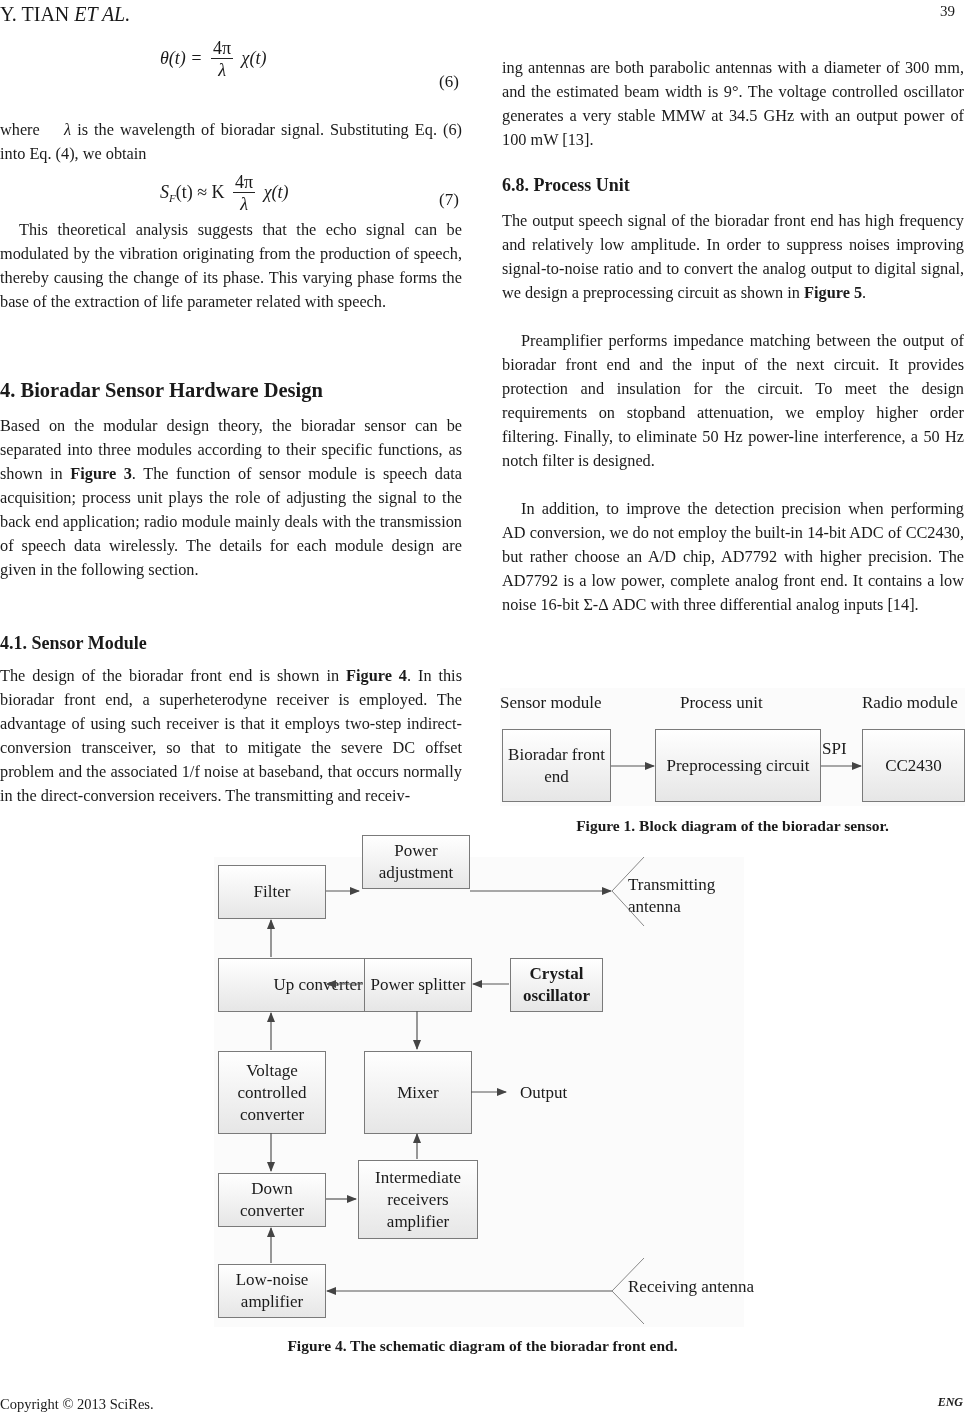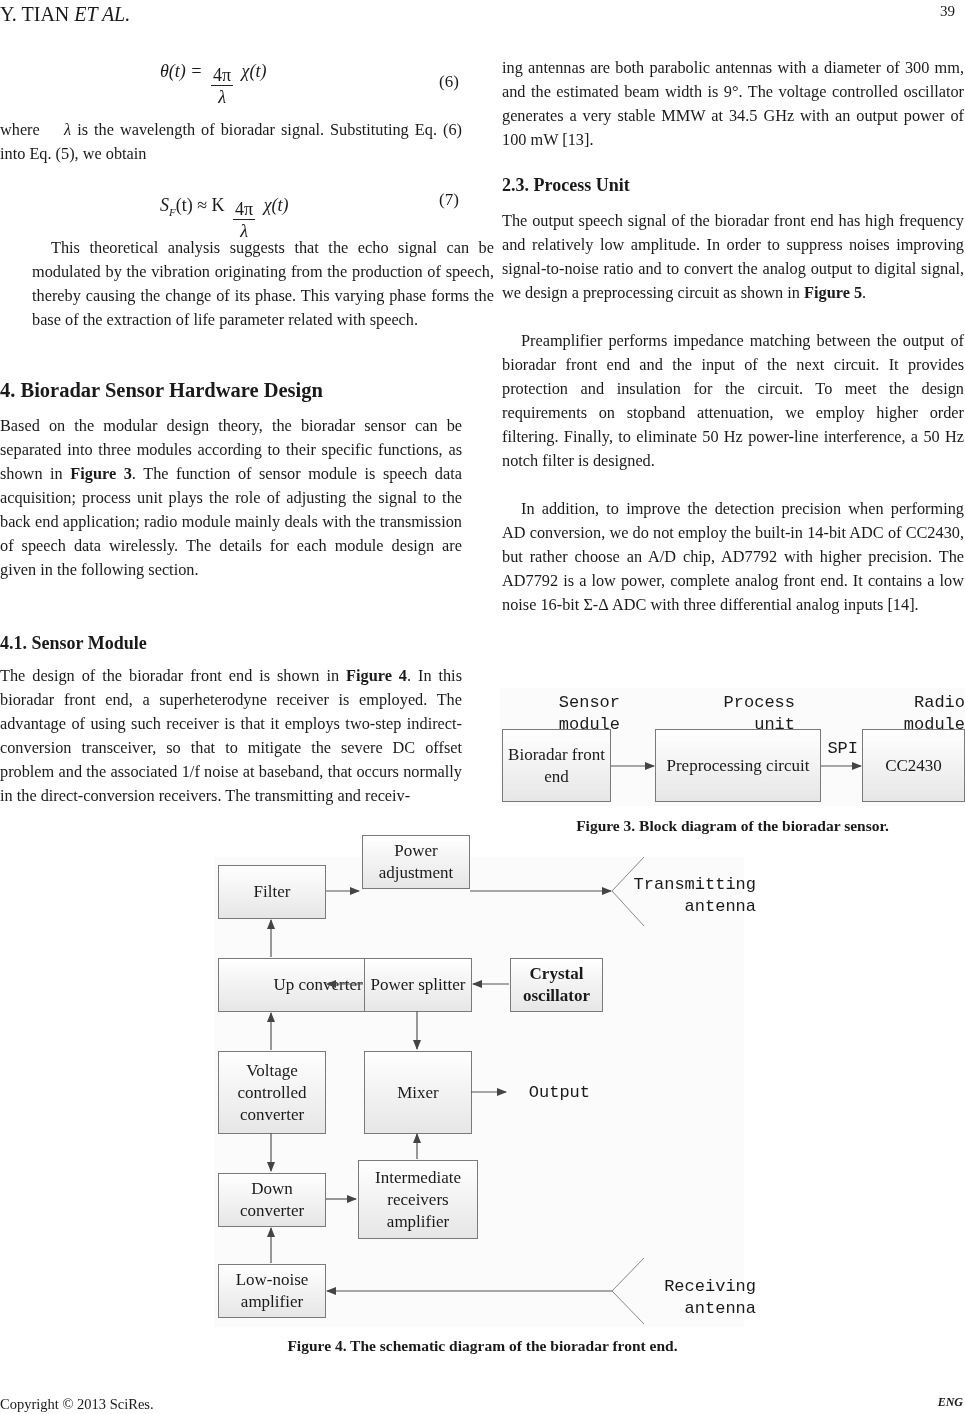--- a/index.html
+++ b/index.html
@@ -14,33 +14,33 @@
   .col { position: absolute; font-size: 16.3px; line-height: 24px; text-align: justify; }
   .col-left { left: 0; width: 462px; }
   .col-right { left: 502px; width: 462px; }
   .p { margin: 0; }
   .indent { text-indent: 19px; }
   .h1 { font-weight: bold; font-size: 20.5px; line-height: 26px; margin: 0; text-align: left; }
   .h2 { font-weight: bold; font-size: 18px; line-height: 24px; margin: 0; text-align: left; }
   b { font-weight: bold; }
   .eq { position: absolute; font-size: 18px; font-style: italic; }
   .frac { display: inline-block; vertical-align: middle; text-align: center; font-style: normal; margin: 0 4px; }
-  .frac .num { display: block; border-bottom: 1px solid #222; padding: 0 2px; line-height: 20px; margin-top: 27px; }
+  .frac .num { display: block; border-bottom: 1px solid #222; padding: 0 2px; line-height: 20px; }
   .frac .den { display: block; line-height: 22px; font-style: italic; }
   .eqnum { position: absolute; font-size: 17px; font-style: normal; }
   .caption { position: absolute; font-weight: bold; font-size: 15.5px; text-align: center; }
   .fig-bg { position: absolute; background: #fbfbfb; }
   .box {
     position: absolute; border: 1px solid #7a7a7a;
     background: linear-gradient(#ffffff, #e6e6e6);
     display: flex; align-items: center; justify-content: center; text-align: center;
     font-size: 17px; line-height: 22px; color: #1a1a1a;
     font-family: "Liberation Serif", serif;
   }
-  .flabel { position: absolute; font-size: 17px; line-height: 22px; text-align: right; font-family: Liberation Mono, monospace; }
+  .flabel { position: absolute; font-size: 17px; line-height: 22px; text-align: left; font-family: Liberation Serif, serif; }
   svg.lines { position: absolute; left: 0; top: 0; overflow: visible; }
   .footer-left { left: 0; top: 1396px; font-size: 14.5px; }
   .footer-right { right: 2px; top: 1395px; font-size: 12px; font-weight: bold; font-style: italic; }
 </style>
 </head>
 <body>
 
 <div class="abs header-center">
   <span>Y. TIAN</span>
   <span class="it">ET   AL.</span>
@@ -52,35 +52,35 @@
   <span class="frac">
     <span class="num">4π</span>
     <span class="den">λ</span>
   </span>
   <span>χ(t)</span>
 </div>
 <div class="eqnum" style="left:439px; top:72px;">(6)</div>
 
 <div class="col col-left" style="top:118px;">
   <p class="p">
-    <span>where</span>&nbsp;&nbsp;&nbsp;&nbsp;<i>λ</i><span> is the wavelength of bioradar signal. Substituting Eq. (6) into Eq. (5), we obtain</span>
+    <span>where</span>&nbsp;&nbsp;&nbsp;&nbsp;<i>λ</i><span> is the wavelength of bioradar signal. Substituting Eq. (6) into Eq. (4), we obtain</span>
   </p>
 </div>
 
 <div class="eq" style="left:160px; top:172px;">
   <span>S</span><sub style="font-size:11px;">F</sub><span style="font-style:normal;">(t) ≈ K</span>
   <span class="frac">
     <span class="num">4π</span>
     <span class="den">λ</span>
   </span>
   <span>χ(t)</span>
 </div>
 <div class="eqnum" style="left:439px; top:190px;">(7)</div>
 
-<div class="col col-left" style="top:236px;margin-left:32px;">
+<div class="col col-left" style="top:218px;">
   <p class="p indent">This theoretical analysis suggests that the echo signal can be modulated by the vibration originating from the production of speech, thereby causing the change of its phase. This varying phase forms the base of the extraction of life parameter related with speech.</p>
 </div>
 
 <div class="col col-left" style="top:377px;">
   <h1 class="h1">4. Bioradar Sensor Hardware Design</h1>
 </div>
 <div class="col col-left" style="top:414px;">
   <p class="p">
     <span>Based on the modular design theory, the bioradar sensor can be separated into three modules according to their specific functions, as shown in </span><b>Figure 3</b><span>. The function of sensor module is speech data acquisition; process unit plays the role of adjusting the signal to the back end application; radio module mainly deals with the transmission of speech data wirelessly. The details for each module design are given in the following section.</span>
   </p>
@@ -92,21 +92,21 @@
 <div class="col col-left" style="top:664px;">
   <p class="p">
     <span>The design of the bioradar front end is shown in </span><b>Figure 4</b><span>. In this bioradar front end, a superheterodyne receiver is employed. The advantage of using such receiver is that it employs two-step indirect-conversion transceiver, so that to mitigate the severe DC offset problem and the associated 1/f noise at baseband, that occurs normally in the direct-conversion receivers. The transmitting and receiv-</span>
   </p>
 </div>
 
 <div class="col col-right" style="top:56px;">
   <p class="p">ing antennas are both parabolic antennas with a diameter of 300 mm, and the estimated beam width is 9°. The voltage controlled oscillator generates a very stable MMW at 34.5 GHz with an output power of 100 mW [13].</p>
 </div>
 <div class="col col-right" style="top:173px;">
-  <h2 class="h2">2.3. Process Unit</h2>
+  <h2 class="h2">6.8. Process Unit</h2>
 </div>
 <div class="col col-right" style="top:209px;">
   <p class="p">
     <span>The output speech signal of the bioradar front end has high frequency and relatively low amplitude. In order to suppress noises improving signal-to-noise ratio and to convert the analog output to digital signal, we design a preprocessing circuit as shown in </span><b>Figure 5</b><span>.</span>
   </p>
 </div>
 <div class="col col-right" style="top:329px;">
   <p class="p indent">Preamplifier performs impedance matching between the output of bioradar front end and the input of the next circuit. It provides protection and insulation for the circuit. To meet the design requirements on stopband attenuation, we employ higher order filtering. Finally, to eliminate 50 Hz power-line interference, a 50 Hz notch filter is designed.</p>
 </div>
 <div class="col col-right" style="top:497px;">
@@ -123,21 +123,21 @@
 <div class="flabel" style="left:822px; top:738px; width:36px;">SPI</div>
 <svg class="lines" width="965" height="1414">
   <defs>
     <marker id="arr" markerWidth="10" markerHeight="8" refX="9" refY="4" orient="auto" markerUnits="userSpaceOnUse">
       <path d="M0,0 L10,4 L0,8 Z" fill="#444"></path>
     </marker>
   </defs>
   <line x1="611" y1="766" x2="654" y2="766" stroke="#555" stroke-width="1.2" marker-end="url(#arr)"></line>
   <line x1="821" y1="766" x2="861" y2="766" stroke="#555" stroke-width="1.2" marker-end="url(#arr)"></line>
 </svg>
-<div class="caption" style="left:500px; top:817px; width:465px;">Figure 3. Block diagram of the bioradar sensor.</div>
+<div class="caption" style="left:500px; top:817px; width:465px;">Figure 1. Block diagram of the bioradar sensor.</div>
 
 <div class="fig-bg" style="left:214px; top:857px; width:530px; height:470px;"></div>
 
 <div class="box" style="left:218px; top:865px; width:106px; height:52px;">Filter</div>
 <div class="box" style="left:362px; top:835px; width:106px; height:52px;">Power adjustment</div>
 
 <div class="box" style="left:218px; top:958px; width:106px; height:52px;padding-left:46px;">Up converter</div>
 <div class="box" style="left:364px; top:958px; width:106px; height:52px;">Power splitter</div>
 <div class="box" style="left:510px; top:958px; width:91px; height:52px;font-weight:bold;">Crystal oscillator</div>
 

